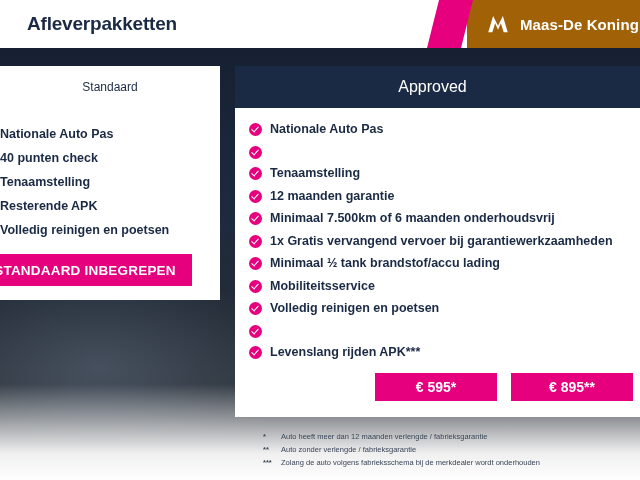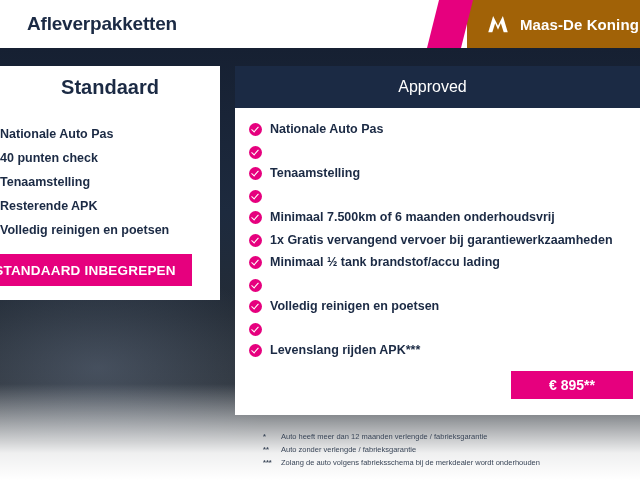--- a/index.html
+++ b/index.html
@@ -92,22 +92,22 @@
     width: 242px;
   }
   .std-head {
     background: #ffffff;
     height: 42px;
     display: flex;
     align-items: center;
     justify-content: center;
   }
   .std-head-title {
-    font-size: 20px;
-    font-weight: bold;
+    font-size: 12px;
+    font-weight: normal;
     color: #1b2a44;
     padding-left: 22px;
     text-align: center;
   }
   .std-body {
     background: #ffffff;
     padding: 14px 12px 14px 22px;
   }
   .std-item {
     font-size: 12.5px;
@@ -268,51 +268,54 @@
       </div>
       <div class="app-item">
         <span class="check"></span>
       </div>
       <div class="app-item">
         <span class="check"></span>
         <span class="app-text">Tenaamstelling</span>
       </div>
       <div class="app-item">
         <span class="check"></span>
+        <span class="app-text">12 maanden garantie</span>
       </div>
       <div class="app-item">
         <span class="check"></span>
         <span class="app-text">
           <span>Minimaal 7.500km of 6 maanden onderhoudsvrij</span>
         </span>
       </div>
       <div class="app-item">
         <span class="check"></span>
         <span class="app-text">1x Gratis vervangend vervoer bij garantiewerkzaamheden</span>
       </div>
       <div class="app-item">
         <span class="check"></span>
         <span class="app-text">Minimaal ½ tank brandstof/accu lading</span>
       </div>
       <div class="app-item">
         <span class="check"></span>
+        <span class="app-text">Mobiliteitsservice</span>
       </div>
       <div class="app-item">
         <span class="check"></span>
         <span class="app-text">Volledig reinigen en poetsen</span>
       </div>
       <div class="app-item">
         <span class="check"></span>
       </div>
       <div class="app-item">
         <span class="check"></span>
         <span class="app-text">Levenslang rijden APK***</span>
       </div>
 
       <div class="price-row">
+        <div class="price-btn">€ 595*</div>
         <div class="price-btn">€ 895**</div>
       </div>
     </div>
   </div>
 
   <div class="notes">
     <div class="note">
       <span class="note-mark">*</span>
       <span>Auto heeft meer dan 12 maanden verlengde / fabrieksgarantie</span>
     </div>

